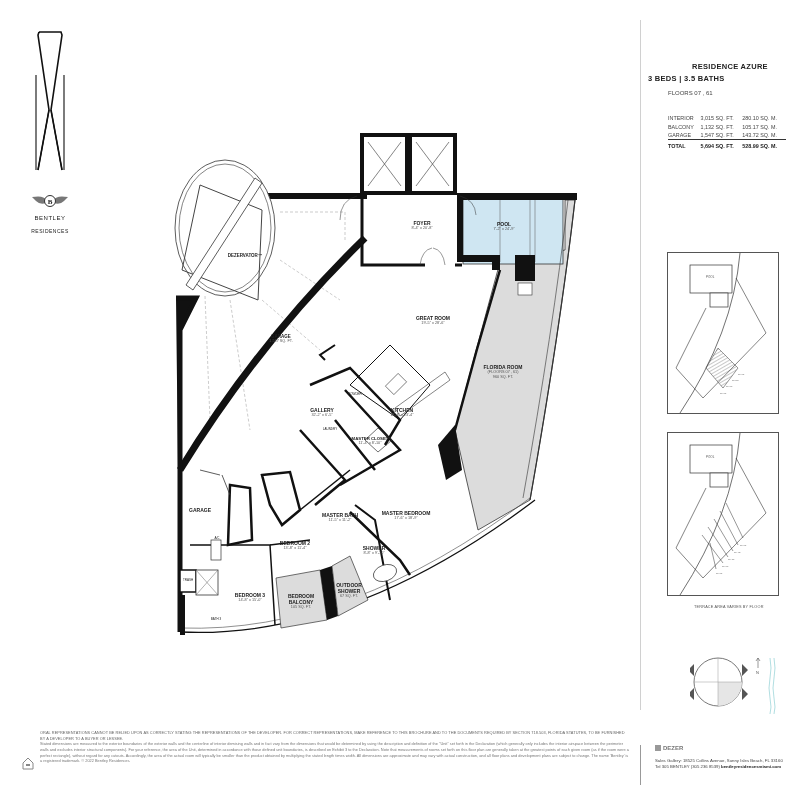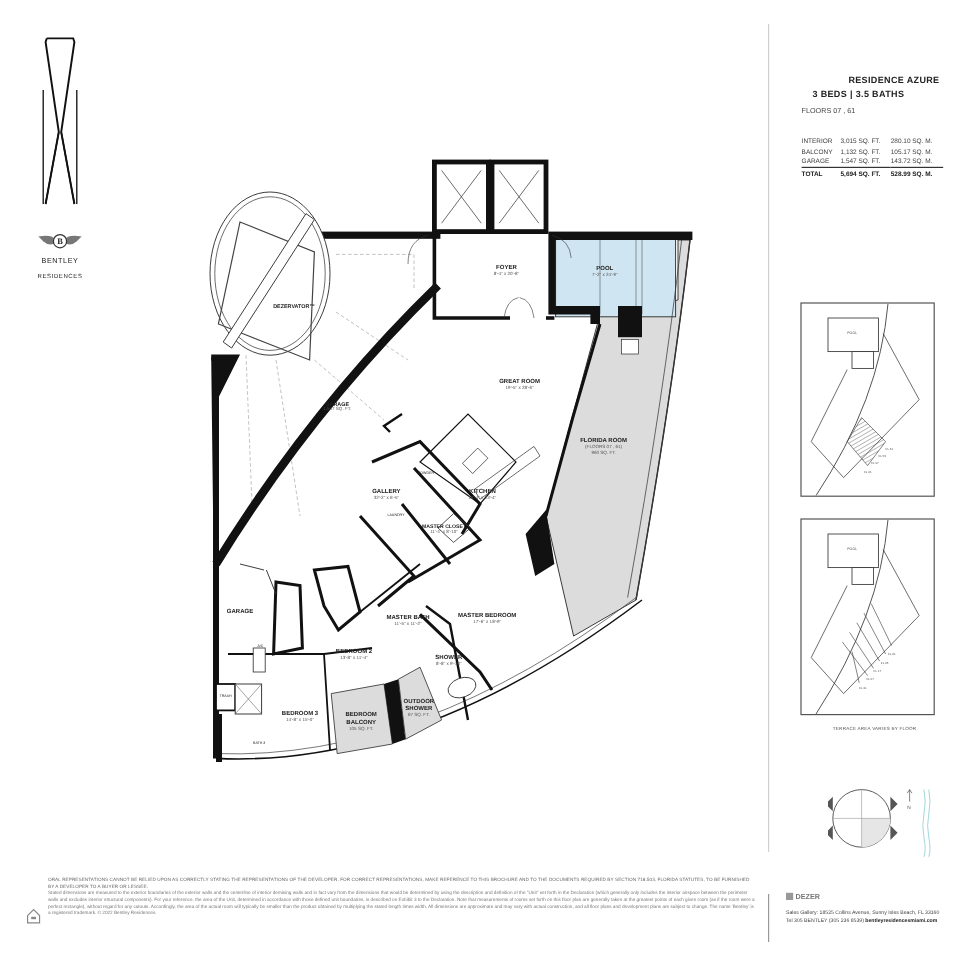--- a/index.html
+++ b/index.html
@@ -202,22 +202,22 @@
 </div>
 <div class="room-label" style="left:217px;top:537px;font-size:3px;font-weight:normal;">
   <span>A/C</span>
 </div>
 <div class="room-label" style="left:216px;top:618px;font-size:3px;font-weight:normal;">
   <span>BATH 3</span>
 </div>
 
 <div class="divider-v"></div>
 
-<div class="abs title" style="left:707px;top:62px;">RESIDENCE AZURE</div>
-<div class="abs title" style="left:677px;top:74px;">3 BEDS | 3.5 BATHS</div>
+<div class="abs title" style="left:692px;top:62px;">RESIDENCE AZURE</div>
+<div class="abs title" style="left:648px;top:74px;">3 BEDS | 3.5 BATHS</div>
 <div class="abs sub" style="left:668px;top:90px;">FLOORS 07 , 61</div>
 
 <table class="area-table">
   <tbody>
       <tr>
     <td>INTERIOR</td>
     <td>3,015 SQ. FT.</td>
     <td>280.10 SQ. M.</td>
   </tr>
   <tr>

